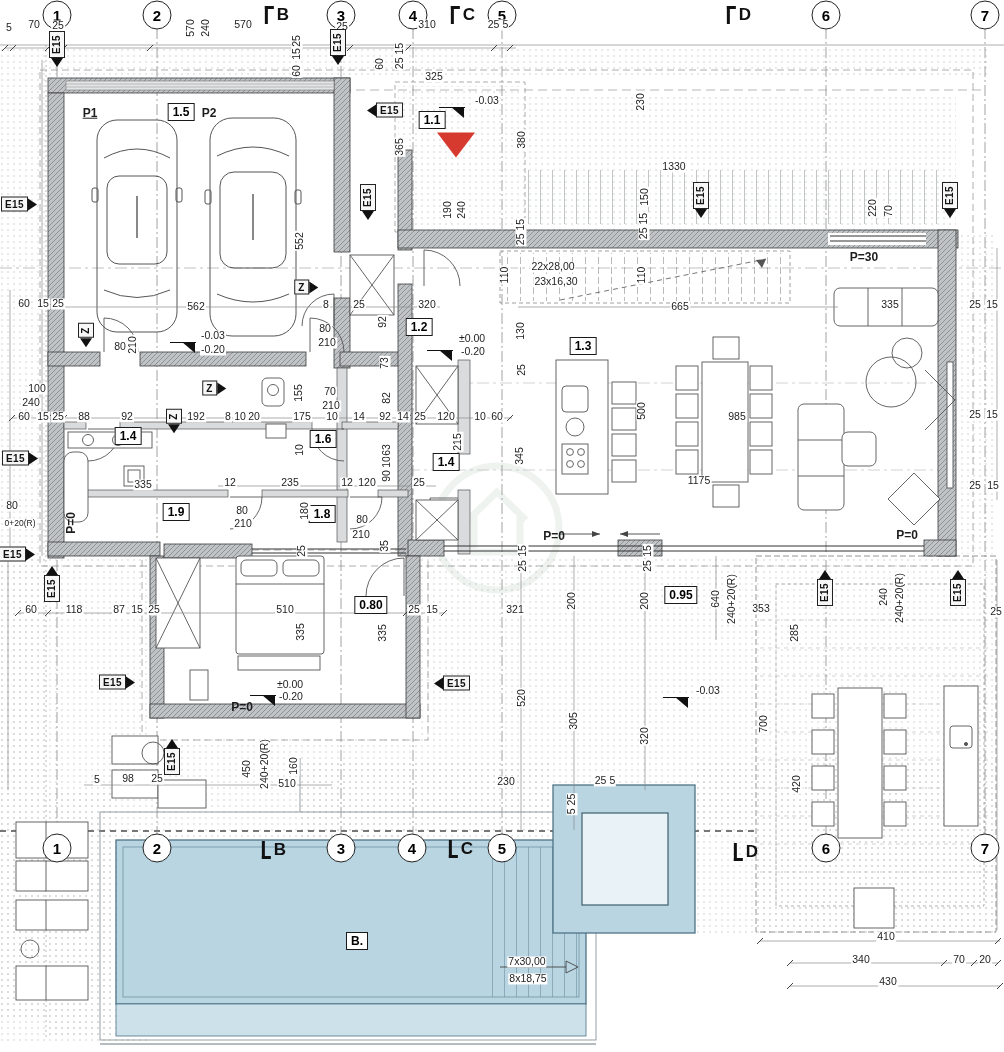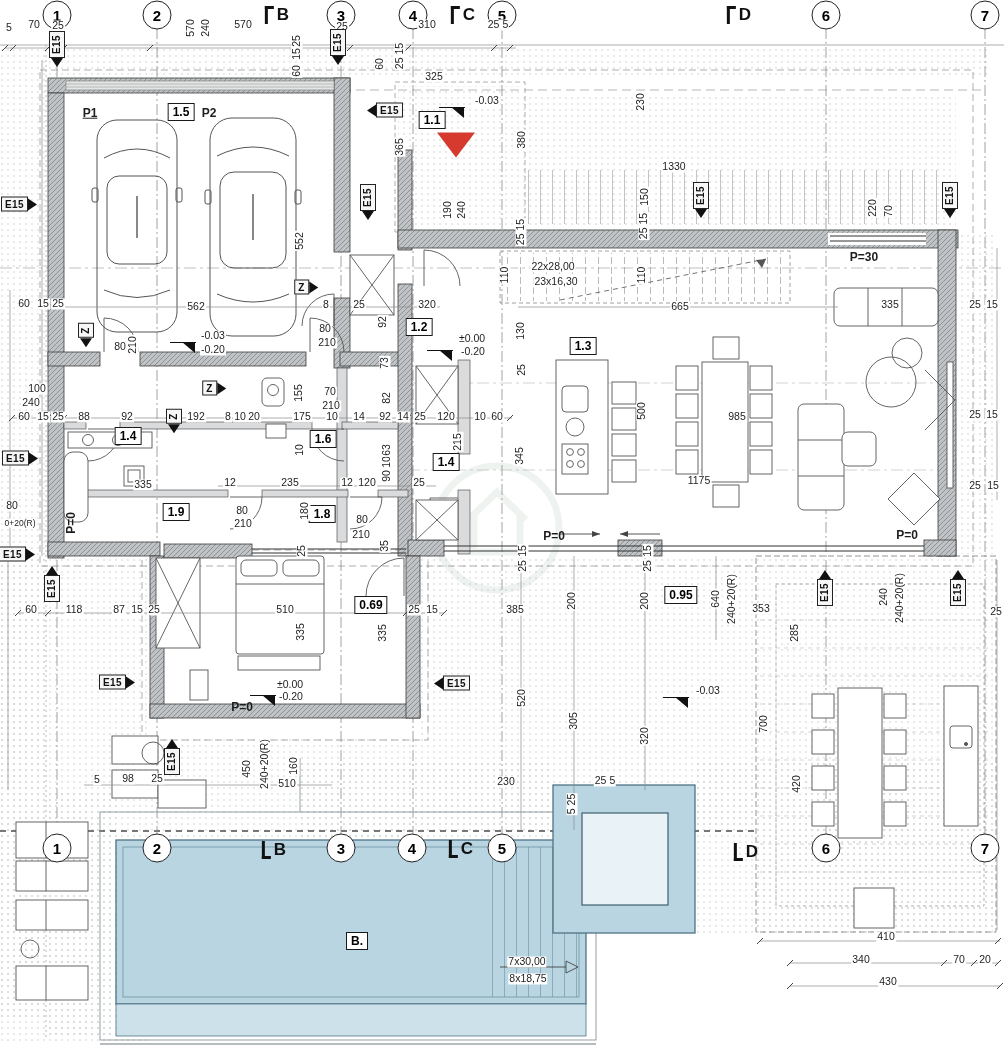--- a/index.html
+++ b/index.html
@@ -339,21 +339,21 @@
       <div class="sect bot" style="left: 746px; top: 852px; position: absolute;">D</div>
       <div class="room-box" style="left: 432px; top: 120px; position: absolute;">1.1</div>
       <div class="room-box" style="left: 419px; top: 327px; position: absolute;">1.2</div>
       <div class="room-box" style="left: 583px; top: 346px; position: absolute;">1.3</div>
       <div class="room-box" style="left: 446px; top: 462px; position: absolute;">1.4</div>
       <div class="room-box" style="left: 181px; top: 112px; position: absolute;">1.5</div>
       <div class="room-box" style="left: 323px; top: 439px; position: absolute;">1.6</div>
       <div class="room-box" style="left: 128px; top: 436px; position: absolute;">1.4</div>
       <div class="room-box" style="left: 322px; top: 514px; position: absolute;">1.8</div>
       <div class="room-box" style="left: 176px; top: 512px; position: absolute;">1.9</div>
-      <div class="room-box" style="left: 371px; top: 605px; position: absolute;">0.69</div>
+      <div class="room-box" style="left: 371px; top: 605px; position: absolute;">0.80</div>
       <div class="room-box" style="left: 681px; top: 595px; position: absolute;">0.95</div>
       <div class="room-box" style="left: 357px; top: 941px; position: absolute;">B.</div>
       <div class="lab" style="left: 9px; top: 28px; position: absolute;">5</div>
       <div class="lab" style="left: 34px; top: 25px; position: absolute;">70</div>
       <div class="lab" style="left: 58px; top: 26px; position: absolute;">25</div>
       <div class="lab r" style="left: 191px; top: 28px; position: absolute;">570</div>
       <div class="lab r" style="left: 206px; top: 28px; position: absolute;">240</div>
       <div class="lab" style="left: 243px; top: 25px; position: absolute;">570</div>
       <div class="lab" style="left: 342px; top: 27px; position: absolute;">25</div>
       <div class="lab" style="left: 427px; top: 25px; position: absolute;">310</div>
@@ -481,21 +481,21 @@
       <div class="lab" style="left: 290px; top: 685px; position: absolute;">±0.00</div>
       <div class="lab" style="left: 291px; top: 697px; position: absolute;">-0.20</div>
       <div class="lab pt" style="left: 242px; top: 707px; position: absolute;">P=0</div>
       <div class="lab r" style="left: 247px; top: 769px; position: absolute;">450</div>
       <div class="lab r" style="left: 265px; top: 764px; position: absolute;">240+20(R)</div>
       <div class="lab r" style="left: 294px; top: 766px; position: absolute;">160</div>
       <div class="lab" style="left: 287px; top: 784px; position: absolute;">510</div>
       <div class="lab" style="left: 128px; top: 779px; position: absolute;">98</div>
       <div class="lab" style="left: 157px; top: 779px; position: absolute;">25</div>
       <div class="lab" style="left: 97px; top: 780px; position: absolute;">5</div>
-      <div class="lab" style="left: 515px; top: 610px; position: absolute;">385</div>
+      <div class="lab" style="left: 515px; top: 610px; position: absolute;">321</div>
       <div class="lab r" style="left: 572px; top: 601px; position: absolute;">200</div>
       <div class="lab r" style="left: 645px; top: 601px; position: absolute;">200</div>
       <div class="lab r" style="left: 716px; top: 599px; position: absolute;">640</div>
       <div class="lab r" style="left: 732px; top: 599px; position: absolute;">240+20(R)</div>
       <div class="lab" style="left: 761px; top: 609px; position: absolute;">353</div>
       <div class="lab" style="left: 708px; top: 691px; position: absolute;">-0.03</div>
       <div class="lab r" style="left: 522px; top: 698px; position: absolute;">520</div>
       <div class="lab r" style="left: 574px; top: 721px; position: absolute;">305</div>
       <div class="lab r" style="left: 645px; top: 736px; position: absolute;">320</div>
       <div class="lab r" style="left: 764px; top: 724px; position: absolute;">700</div>

